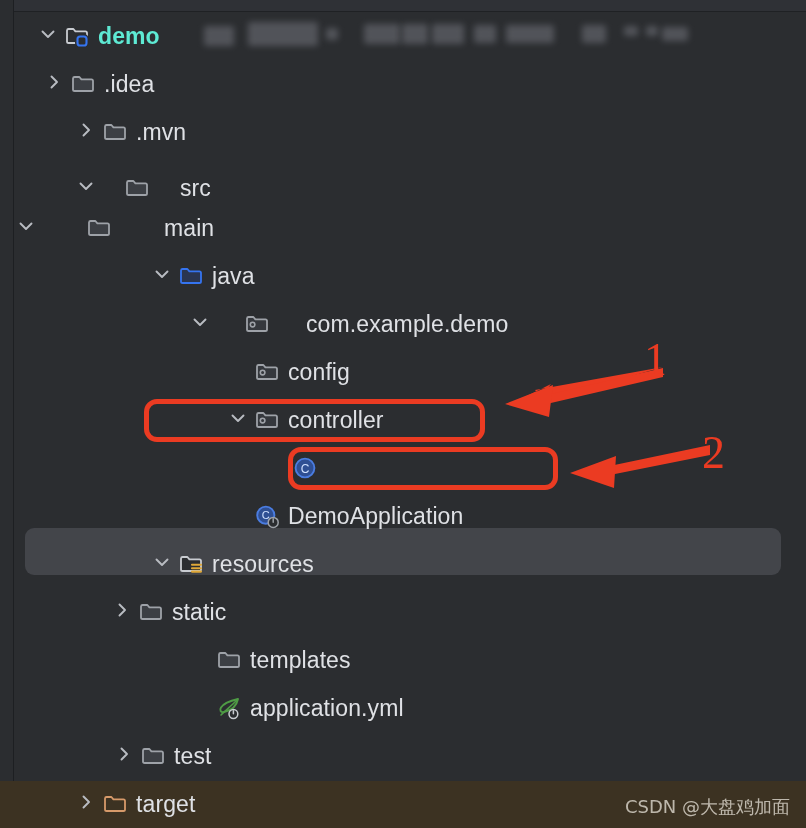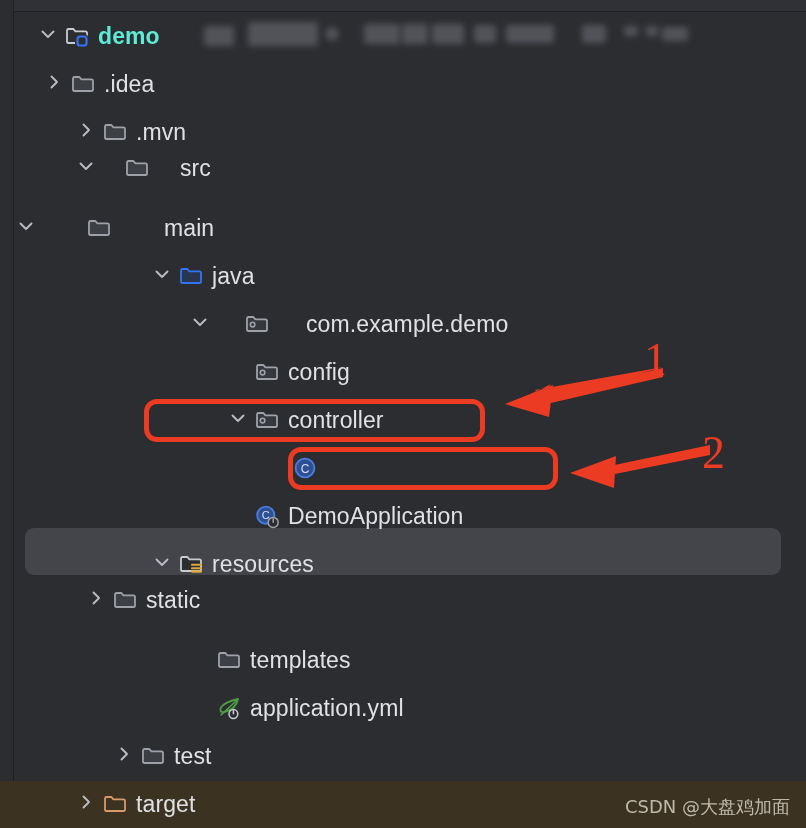--- a/index.html
+++ b/index.html
@@ -167,21 +167,21 @@
             <path d="M8.5 5.5 L14 11 L8.5 16.5" fill="none" stroke="#b9bcc2" stroke-width="1.9" stroke-linecap="round" stroke-linejoin="round"></path>
           </svg>
         </span>
         <span class="ico">
           <svg width="26" height="26" viewBox="0 0 26 26">
             <path d="M3 7.5 A1.6 1.6 0 0 1 4.6 6 H9.4 L11.4 8.4 H21.4 A1.6 1.6 0 0 1 23 10 V18.4 A1.6 1.6 0 0 1 21.4 20 H4.6 A1.6 1.6 0 0 1 3 18.4 Z" fill="#3c3f44" stroke="#9ea2a8" stroke-width="1.8" stroke-linejoin="round"></path>
           </svg>
         </span>
         <span class="lbl">.mvn</span>
       </div>
-      <div class="row" style="top: 132px; padding-left: 60px; gap: 22px;">
+      <div class="row" style="top: 152px; padding-left: 60px; gap: 22px;">
         <span class="chev">
           <svg width="22" height="22" viewBox="0 0 22 22">
             <path d="M5.5 8.5 L11 14 L16.5 8.5" fill="none" stroke="#b9bcc2" stroke-width="1.9" stroke-linecap="round" stroke-linejoin="round"></path>
           </svg>
         </span>
         <span class="ico">
           <svg width="26" height="26" viewBox="0 0 26 26">
             <path d="M3 7.5 A1.6 1.6 0 0 1 4.6 6 H9.4 L11.4 8.4 H21.4 A1.6 1.6 0 0 1 23 10 V18.4 A1.6 1.6 0 0 1 21.4 20 H4.6 A1.6 1.6 0 0 1 3 18.4 Z" fill="#3c3f44" stroke="#9ea2a8" stroke-width="1.8" stroke-linejoin="round"></path>
           </svg>
         </span>
@@ -283,21 +283,21 @@
             <path d="M3 7.5 A1.6 1.6 0 0 1 4.6 6 H9.4 L11.4 8.4 H21.4 A1.6 1.6 0 0 1 23 10 V18.4 A1.6 1.6 0 0 1 21.4 20 H4.6 A1.6 1.6 0 0 1 3 18.4 Z" fill="#2b2d30" stroke="#c9ccd1" stroke-width="1.8" stroke-linejoin="round"></path>
             <g stroke="#e0a838" stroke-width="2.1" stroke-linecap="round">
               <line x1="14" y1="13.8" x2="23" y2="13.8"></line>
               <line x1="14" y1="17.2" x2="23" y2="17.2"></line>
               <line x1="14" y1="20.6" x2="23" y2="20.6"></line>
             </g>
           </svg>
         </span>
         <span class="lbl">resources</span>
       </div>
-      <div class="row" style="top: 564px; padding-left: 70px; text-align: right;">
+      <div class="row" style="top: 576px; padding-left: 96px; text-align: right;">
         <span class="chev">
           <svg width="22" height="22" viewBox="0 0 22 22">
             <path d="M8.5 5.5 L14 11 L8.5 16.5" fill="none" stroke="#b9bcc2" stroke-width="1.9" stroke-linecap="round" stroke-linejoin="round"></path>
           </svg>
         </span>
         <span class="ico">
           <svg width="26" height="26" viewBox="0 0 26 26">
             <path d="M3 7.5 A1.6 1.6 0 0 1 4.6 6 H9.4 L11.4 8.4 H21.4 A1.6 1.6 0 0 1 23 10 V18.4 A1.6 1.6 0 0 1 21.4 20 H4.6 A1.6 1.6 0 0 1 3 18.4 Z" fill="#3c3f44" stroke="#9ea2a8" stroke-width="1.8" stroke-linejoin="round"></path>
           </svg>
         </span>

